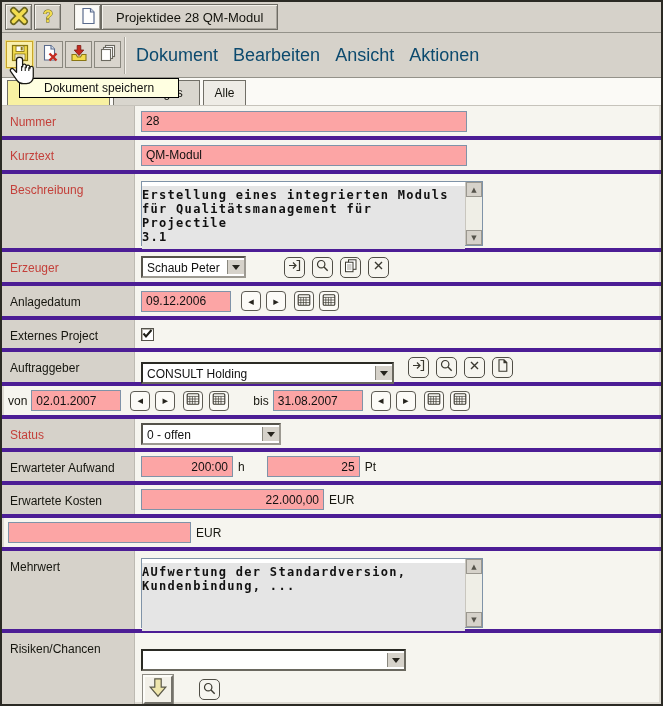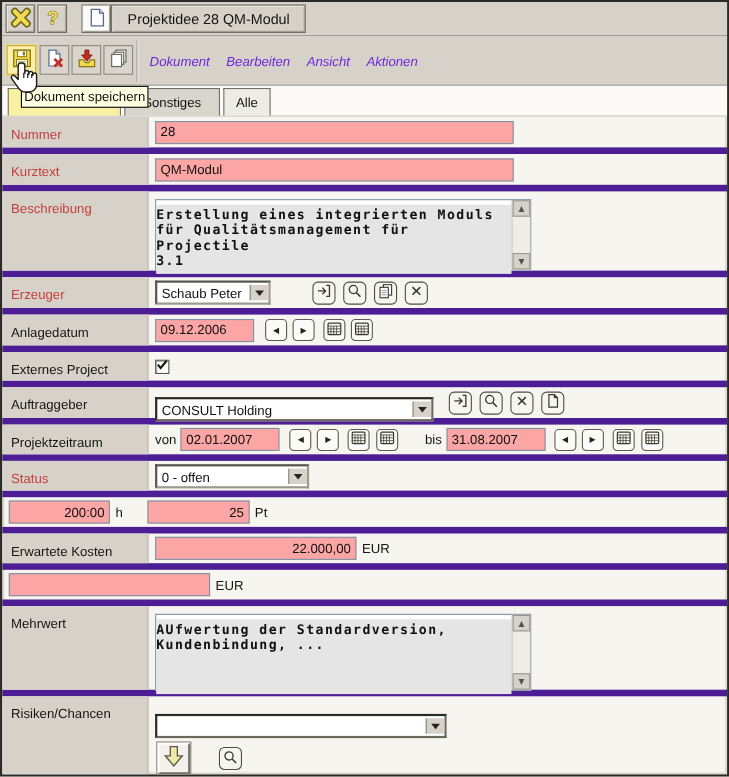--- a/index.html
+++ b/index.html
@@ -24,41 +24,41 @@
 
   
   .toolbar { height:45px; background:#d6d2ca; border-bottom:1px solid #94928a; position:relative; }
   .tool-btn { position:absolute; top:8px; width:27px; height:27px; background:#d9d5cd;
               border:1px solid #8a887f; display:flex; align-items:center; justify-content:center; cursor:pointer; }
   .tool-save { left:4px; background:#faf0ae; border:1px solid #c9a52b; box-shadow:0 0 0 1px #e9dd87; }
   .tool-del { left:34px; } .tool-in { left:63px; } .tool-copy { left:92px; }
   .tool-sep { position:absolute; left:122px; top:4px; width:2px; height:37px;
               border-left:1px solid #a8a59d; border-right:1px solid #f4f2ec; }
   .menu { position:absolute; left:134px; top:0; height:45px; display:flex; align-items:center;
-          gap:15px; font-size:12px; color:#6d28d9;font-style:italic; }
+          gap:15px; font-size:18px; color:#0c4a6e; }
   .menu span { cursor:pointer; white-space:nowrap; }
 
   
   .tabrow { height:28px; background:#fbfaf6; border-bottom:1px solid #c6c3bb;
             display:flex; align-items:flex-end; padding-left:5px; position:relative; }
   .tab { height:25px; border:1px solid #716f67; border-bottom:none; background:#d9d6ce;
          display:flex; align-items:center; justify-content:center; font-size:12px; color:#14140e;
          margin-right:3px; cursor:pointer; }
   .tab-1 { width:103px; background:#f8f1a2; }
   .tab-2 { width:87px; }
   .tab-3 { width:43px; background:#eeece6; }
 
   
   .tooltip { position:absolute; left:17px; top:76px; z-index:40; background:#ffffe1;
-             border:1px solid #000; font-size:12px; color:#111; padding:2px 2px; white-space:nowrap; }
+             border:1px solid #000; font-size:12px; color:#111; padding:2px 24px; white-space:nowrap; }
   .hand { position:absolute; left:6px; top:53px; z-index:50; pointer-events:none; }
 
   
   .form { height:598px; display:flex; flex-direction:column; }
-  .row { display:flex; align-items:stretch; border-bottom:6px solid #4c1d95; flex:none; }
+  .row { display:flex; align-items:stretch; border-bottom:4px solid #4c1d95; flex:none; }
   .h34{height:34px;} .h33{height:33px;} .h32{height:32px;} .h78{height:78px;} .h82{height:82px;}
   .row-last { flex:1; border-bottom:none; }
   .lbl { width:133px; flex:none; background:#d6d2ca; border-right:1px solid #bdbab2;
          font-size:12px; color:#16160f; padding:9px 4px 0 8px; }
   .lbl.req { color:#c4403a; }
   .fld { flex:1; display:flex; align-items:center; padding-left:6px; }
   .fld.top { align-items:flex-start; padding-top:7px; }
   .fld.col { flex-direction:column; align-items:flex-start; justify-content:flex-start; padding-top:4px; }
 
   .ti { height:21px; border:1px solid #7f93a8; background:#fca5a5; color:#111;
@@ -342,21 +342,20 @@
           <span>
             <svg width="15" height="15" viewBox="0 0 15 15">
                 <path d="M4 1.8 H9 L11.8 4.6 V13.2 H4 Z M9 1.8 V4.6 H11.8" fill="none" stroke="#3a382f" stroke-width="1.1"></path>
               </svg>
           </span>
         </button>
       </div>
     </div>
 
     <div class="row h33">
-      <div class="lbl">Projektzeitraum</div>
       <div class="fld">
         <span class="vonbis">von</span>
         <input class="ti w90" value="02.01.2007" style="">
         <button class="sq ml9">
             <span class="g">◂</span>
           </button>
         <button class="sq ml5">
             <span class="g">▸</span>
           </button>
         <button class="sq ml8">
@@ -408,20 +407,21 @@
         <div class="combo w140">
           <span class="combo-txt">0 - offen</span>
           <span class="combo-btn">
               <i class="tri-dn"></i>
             </span>
         </div>
       </div>
     </div>
 
     <div class="row h33">
+      <div class="lbl">Erwarteter Aufwand</div>
       <div class="fld">
         <input class="ti num w92" value="200:00" style="">
         <span class="unit">h</span>
         <input class="ti num w93 ml22" value="25" style="">
         <span class="unit">Pt</span>
       </div>
     </div>
 
     <div class="row h33">
       <div class="lbl">Erwartete Kosten</div>

